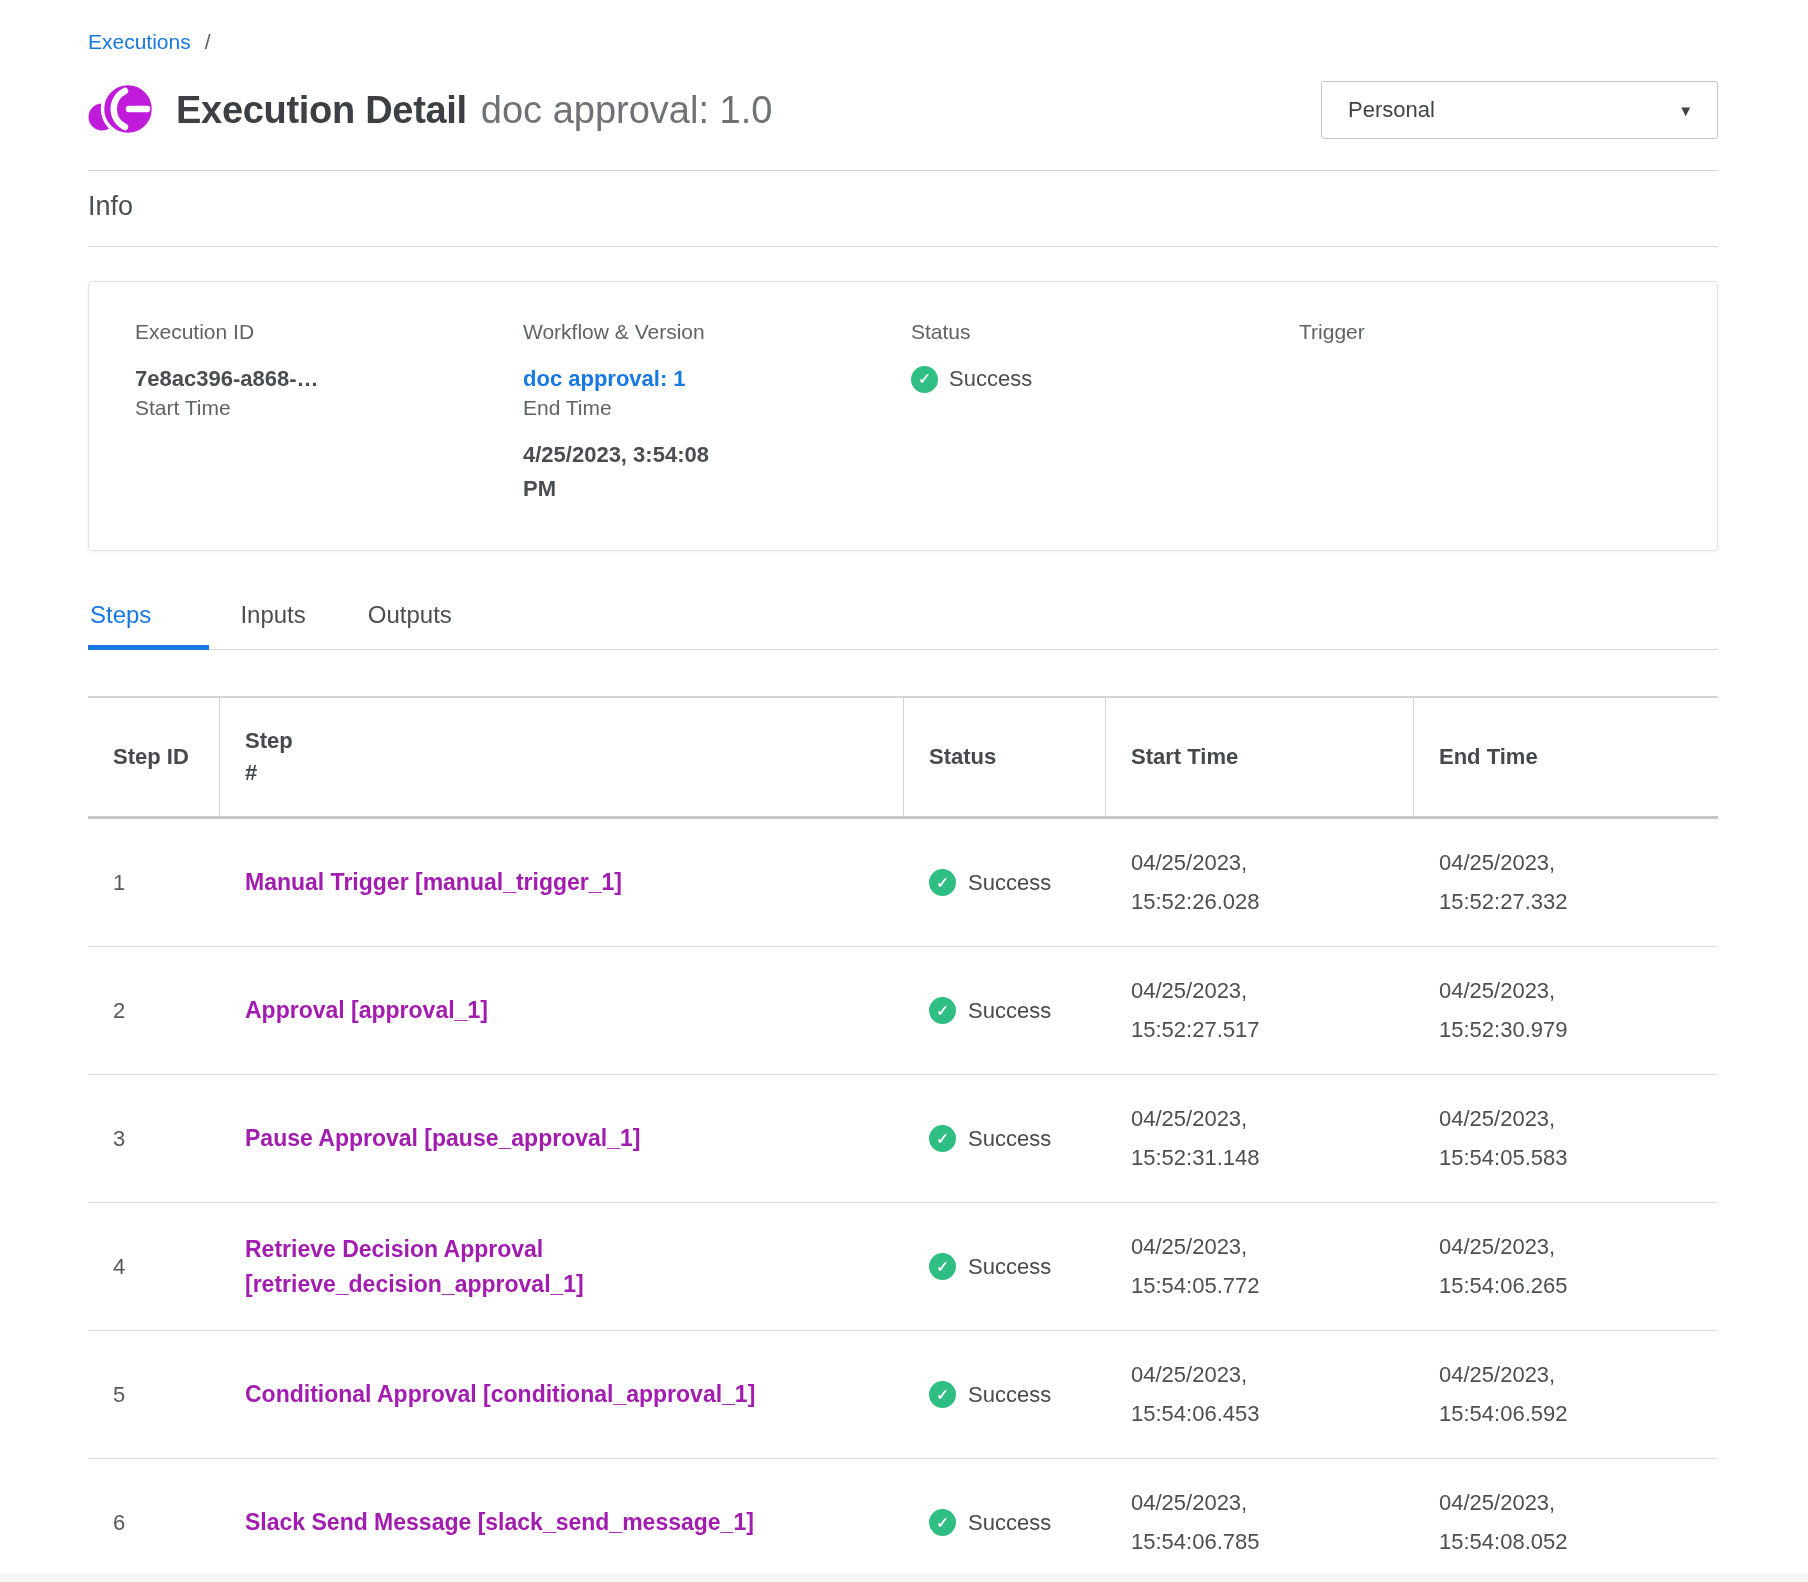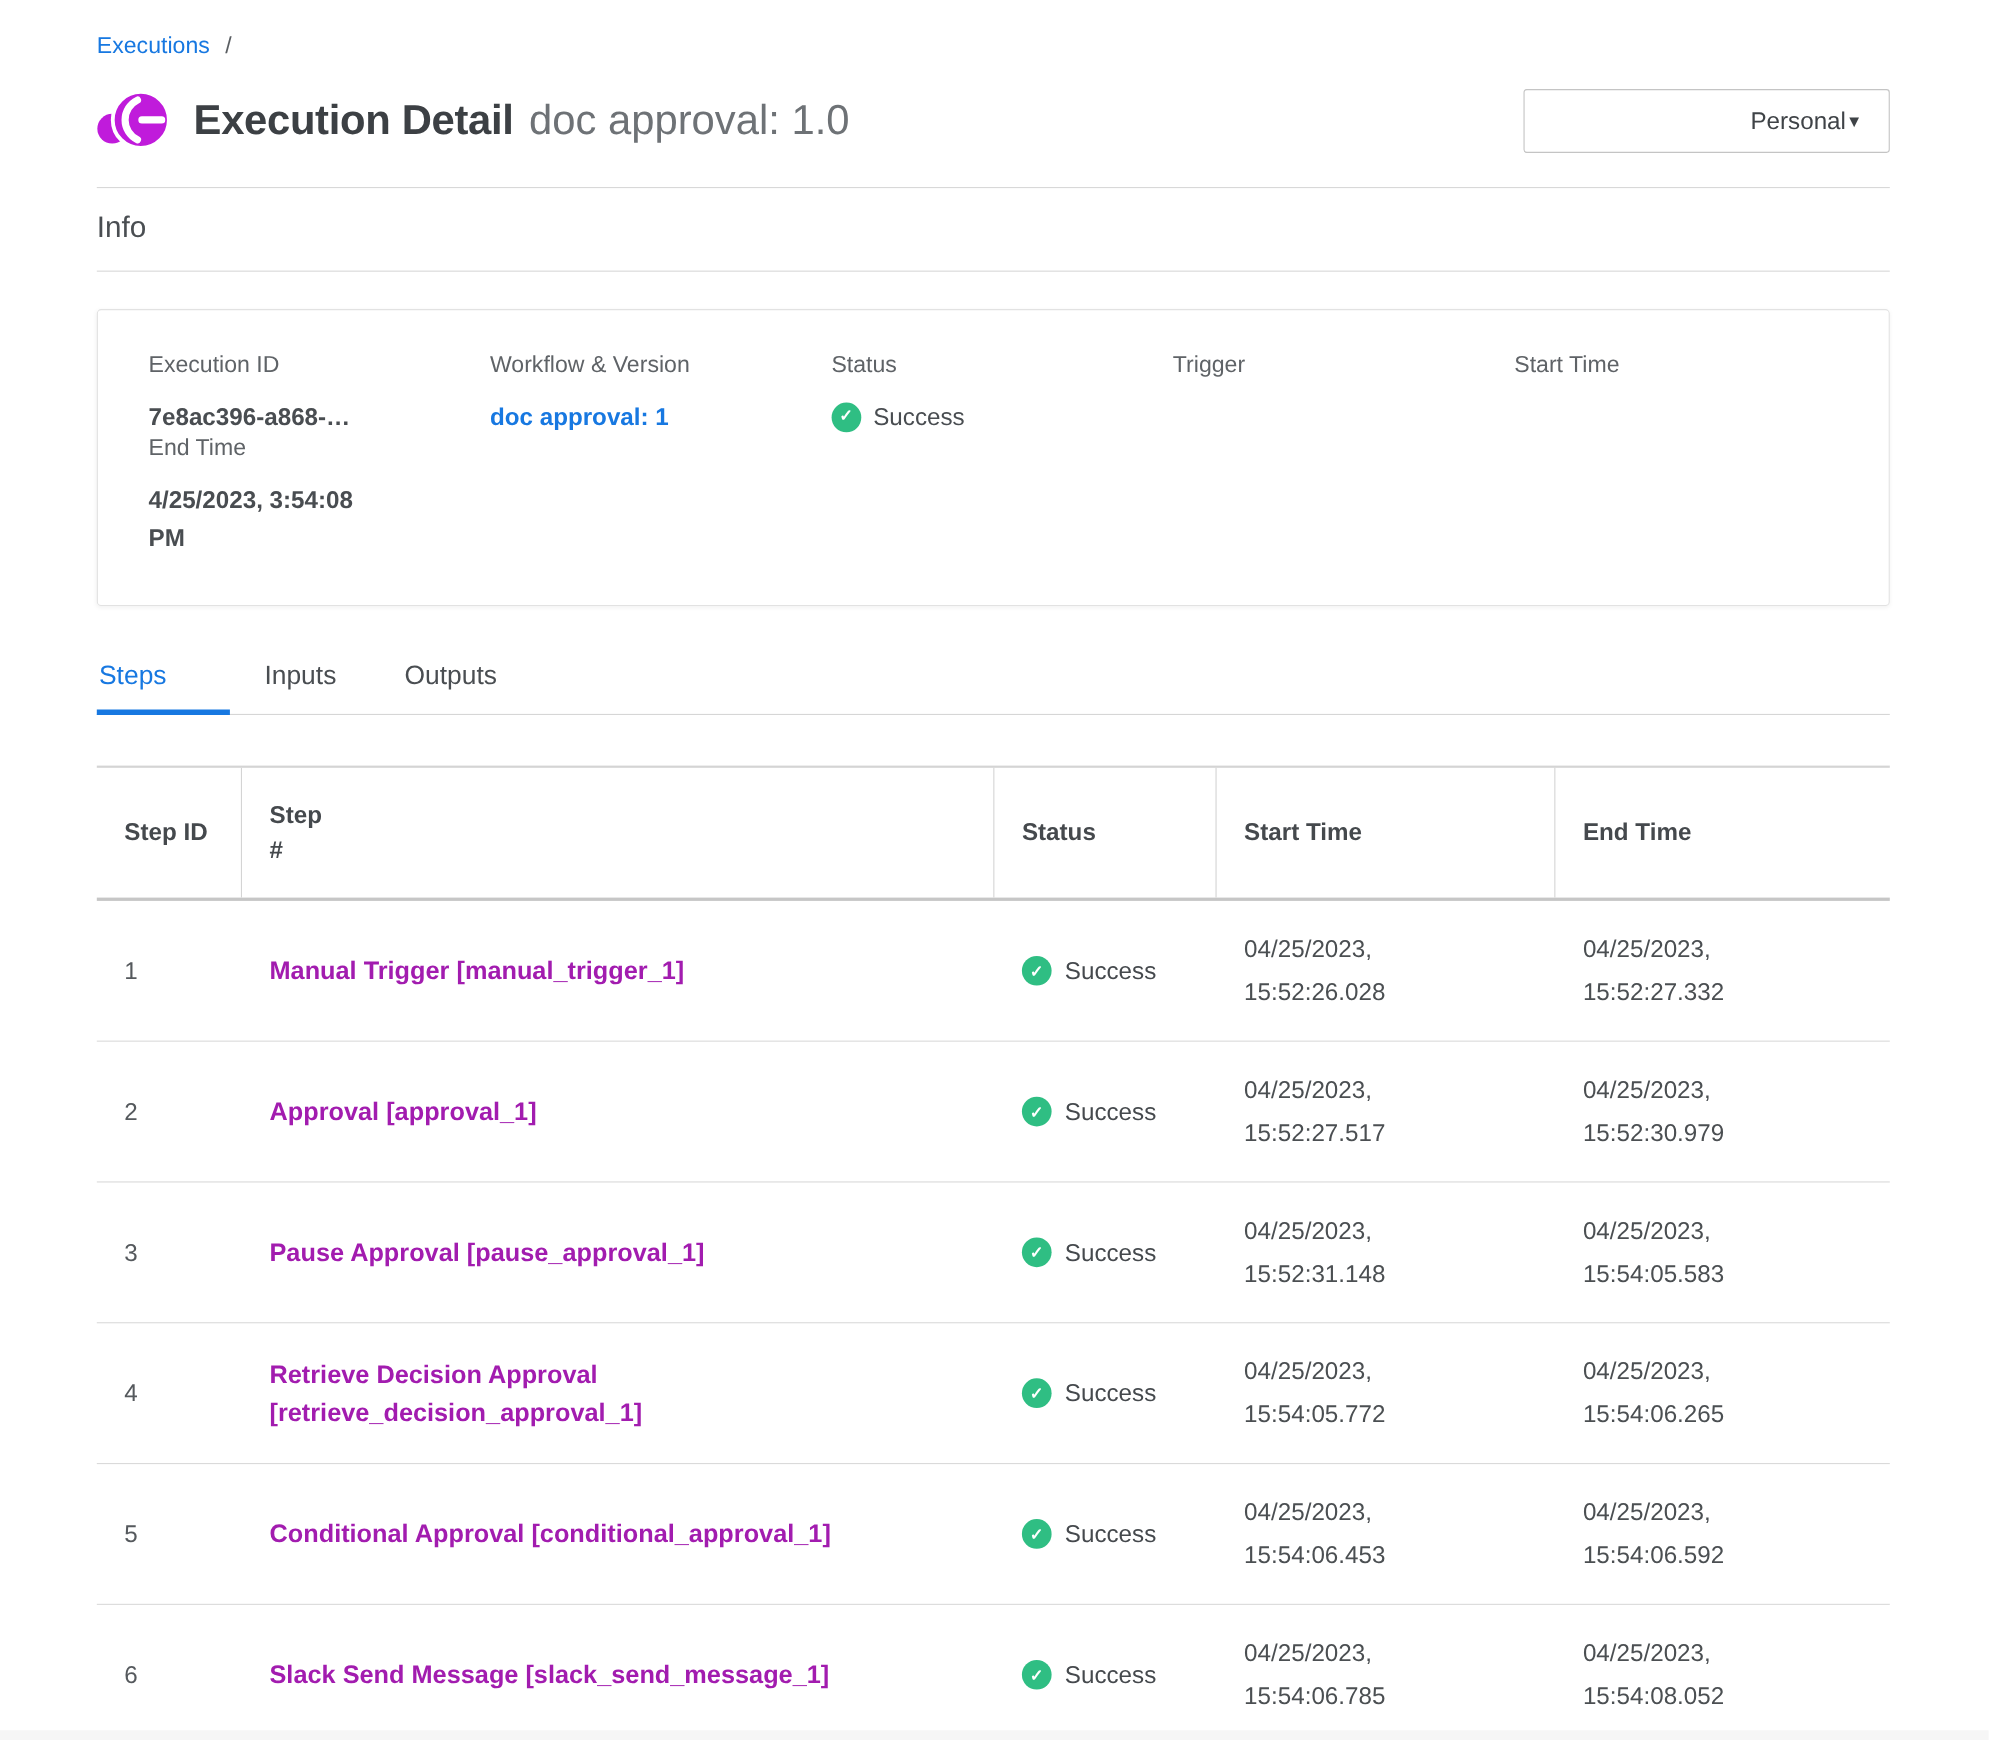--- a/index.html
+++ b/index.html
@@ -10,33 +10,33 @@
   
   .breadcrumb { font-size: 21px; display: flex; gap: 14px; align-items: center; }
   .breadcrumb a { color: #1778e1; text-decoration: none; font-weight: 500; cursor: pointer; }
   .breadcrumb .sep { color: #5a5e62; }
 
   
   .title-row { display: flex; justify-content: space-between; align-items: center; margin-top: 24px; }
   .title-left { display: flex; align-items: center; gap: 22px; }
   .page-title { font-size: 38px; font-weight: 700; color: #3c4044; letter-spacing: -0.3px; }
   .page-subtitle { font-size: 38px; font-weight: 400; color: #6e7276; margin-left: 14px; margin-top: 42px; }
-  .dropdown { width: 333px; height: 58px; border: 1px solid #c4c4c4; border-radius: 3px;
-    display: flex; align-items: center; justify-content: flex-end; padding: 0 24px 0 26px;
+  .dropdown { width: 397px; height: 58px; border: 1px solid #c4c4c4; border-radius: 3px;
+    display: flex; align-items: center; justify-content: space-between; padding: 0 24px 0 26px;
     font-size: 22px; color: #3f4347; cursor: pointer; background: #fff; margin-left: 28px; }
   .dropdown .caret { font-size: 15px; color: #3f4347; }
 
   .divider { border: none; border-top: 1px solid #d8d8d8; margin-top: 28px; }
 
   
   .info-heading { margin-top: 20px; font-size: 27px; font-weight: 400; color: #4a4e52; }
   .info-divider { margin-top: 24px; }
   .info-card { margin-top: 34px; border: 1px solid #e2e2e2; border-radius: 4px;
     box-shadow: 0 1px 4px rgba(0,0,0,0.05); padding: 38px 46px 44px 46px;
-    display: grid; grid-template-columns: repeat(5, 1fr); column-gap: 16px; }
+    display: grid; grid-template-columns: repeat(4, 1fr); column-gap: 16px; }
   .info-label { font-size: 21px; color: #5f6367; margin-bottom: 18px; }
   .info-value { font-size: 22px; font-weight: 600; color: #494d51; line-height: 1.55; max-width: 210px; }
   .info-value.link { color: #1778e1; cursor: pointer; text-decoration: none; display: inline-block; }
   .info-value.status { display: flex; align-items: center; gap: 11px; font-weight: 400; }
 
   
   .sicon { width: 27px; height: 27px; border-radius: 50%; display: inline-flex; align-items: center;
     justify-content: center; color: #fff; font-size: 15px; font-weight: 700; flex: none; }
   .s-ok { background: #2fbe83; }
   .s-ok::after { content: "✓"; }

